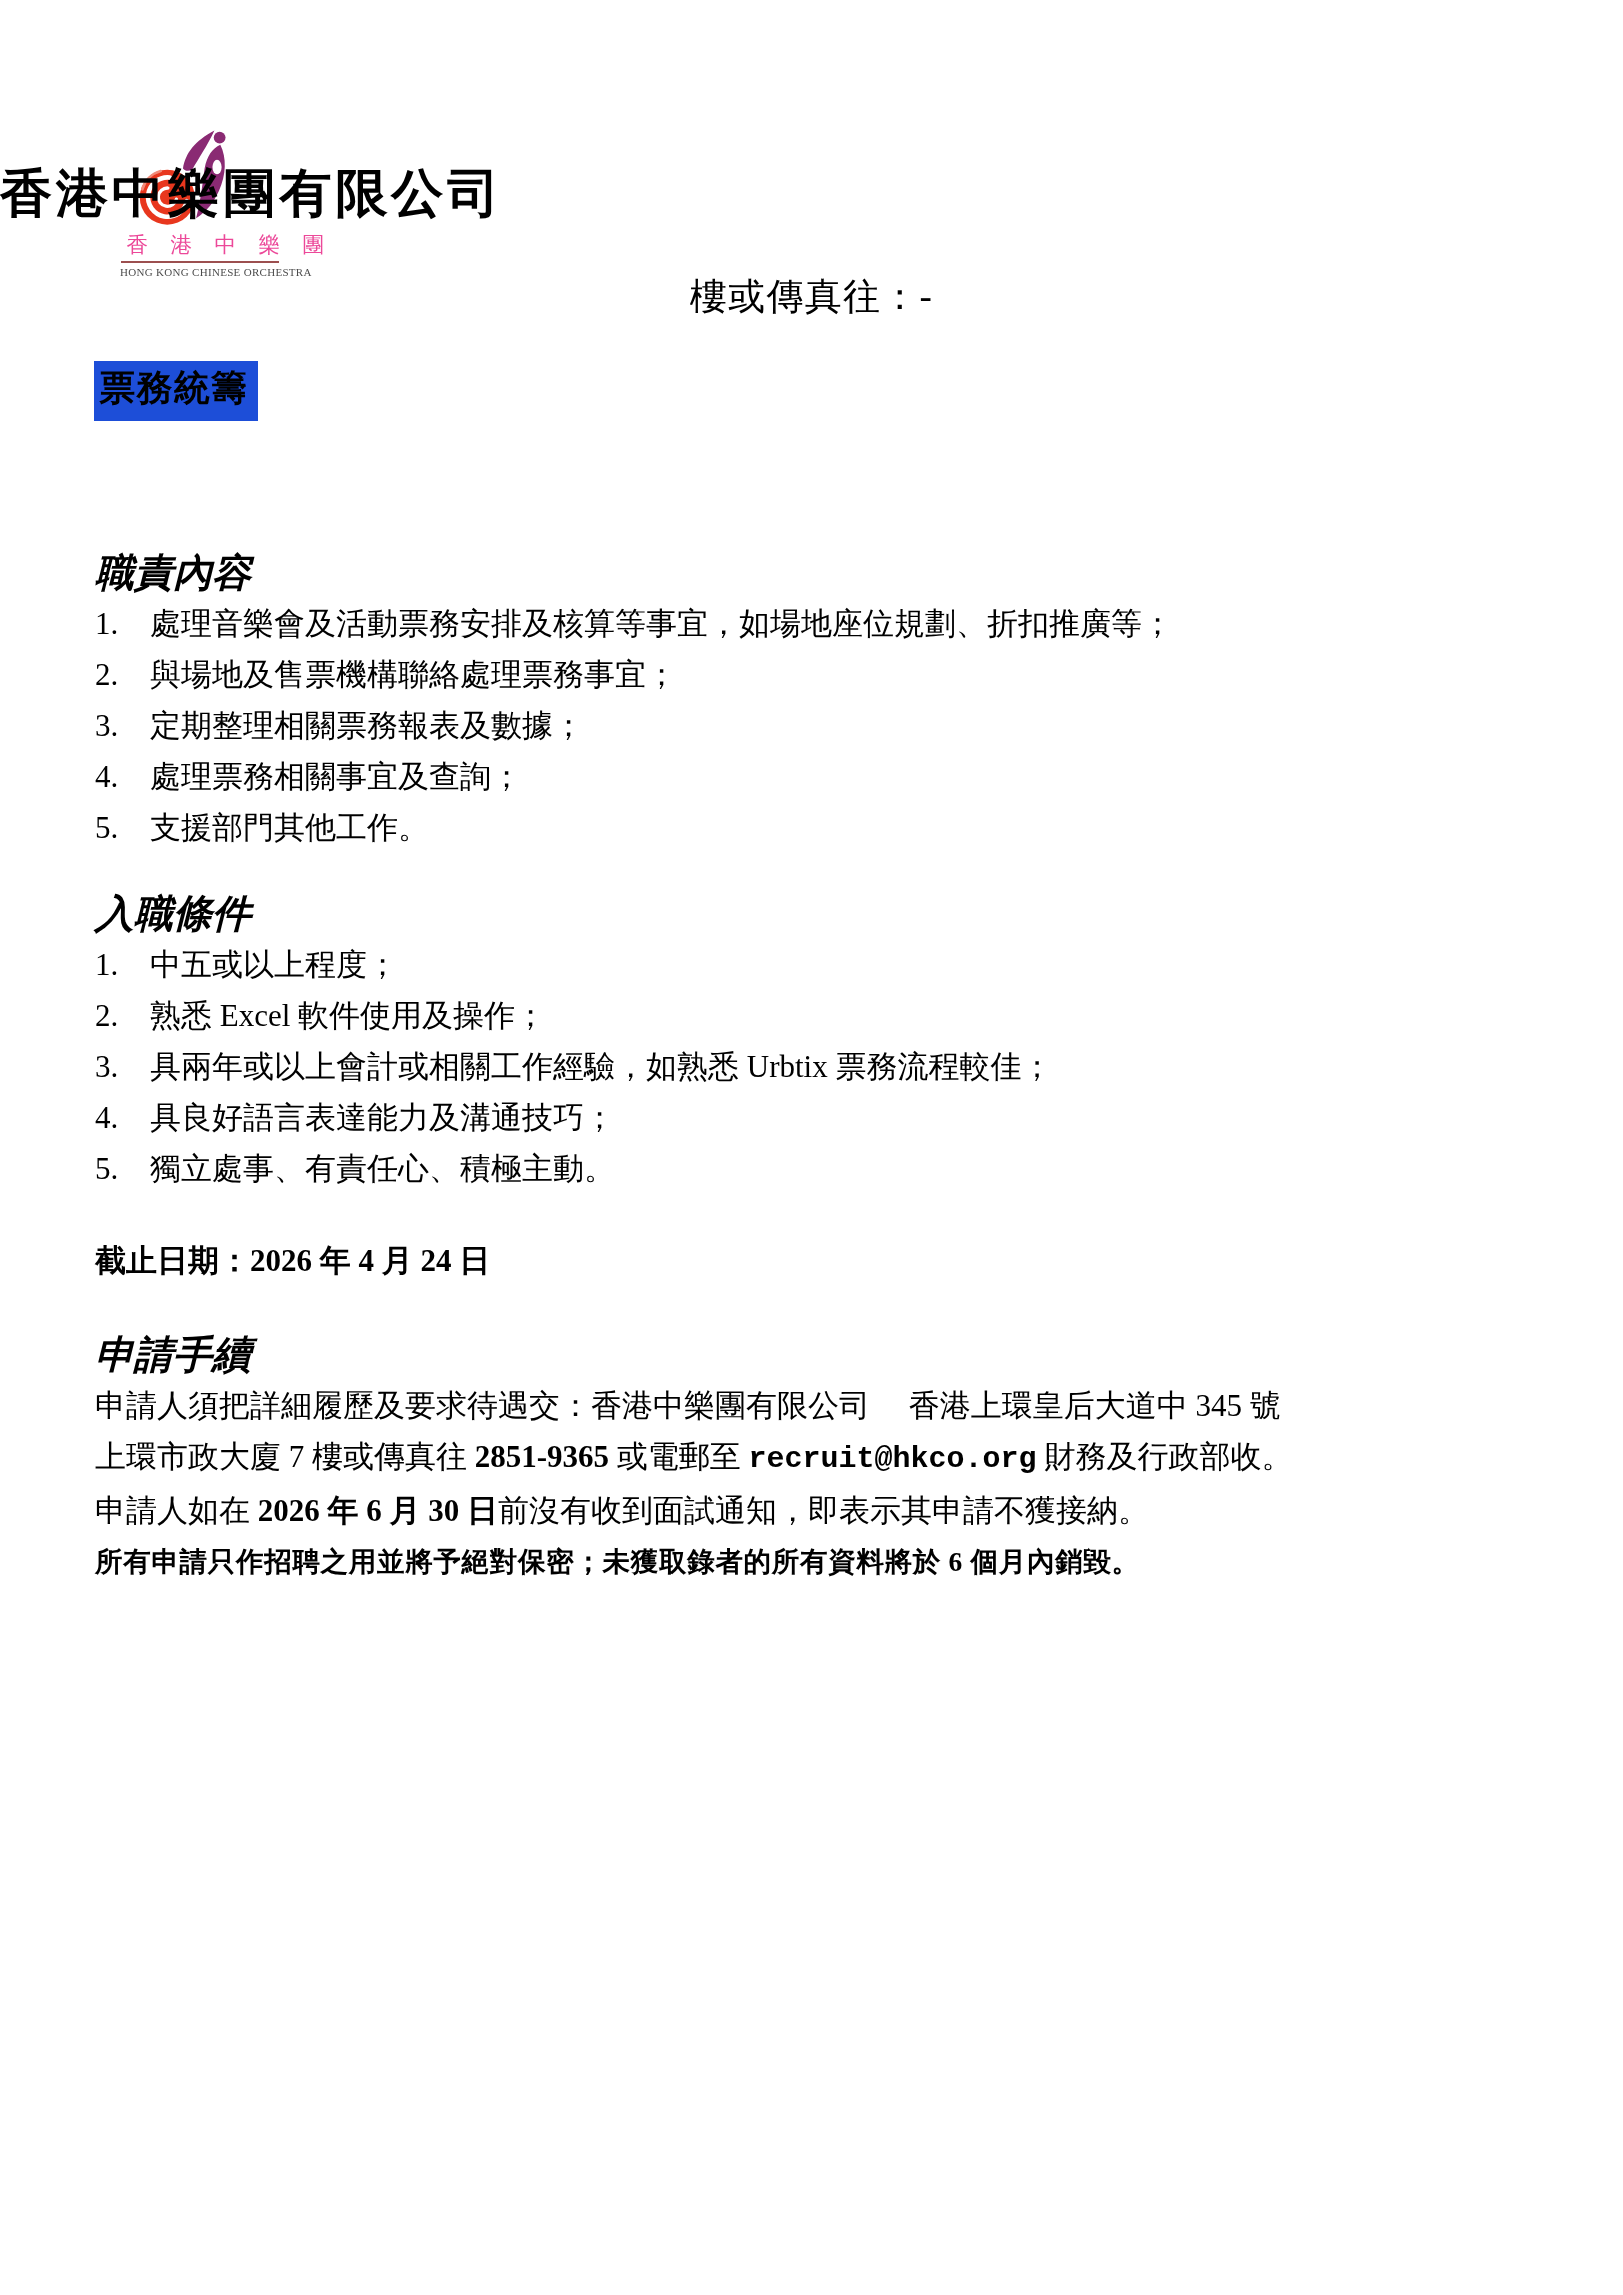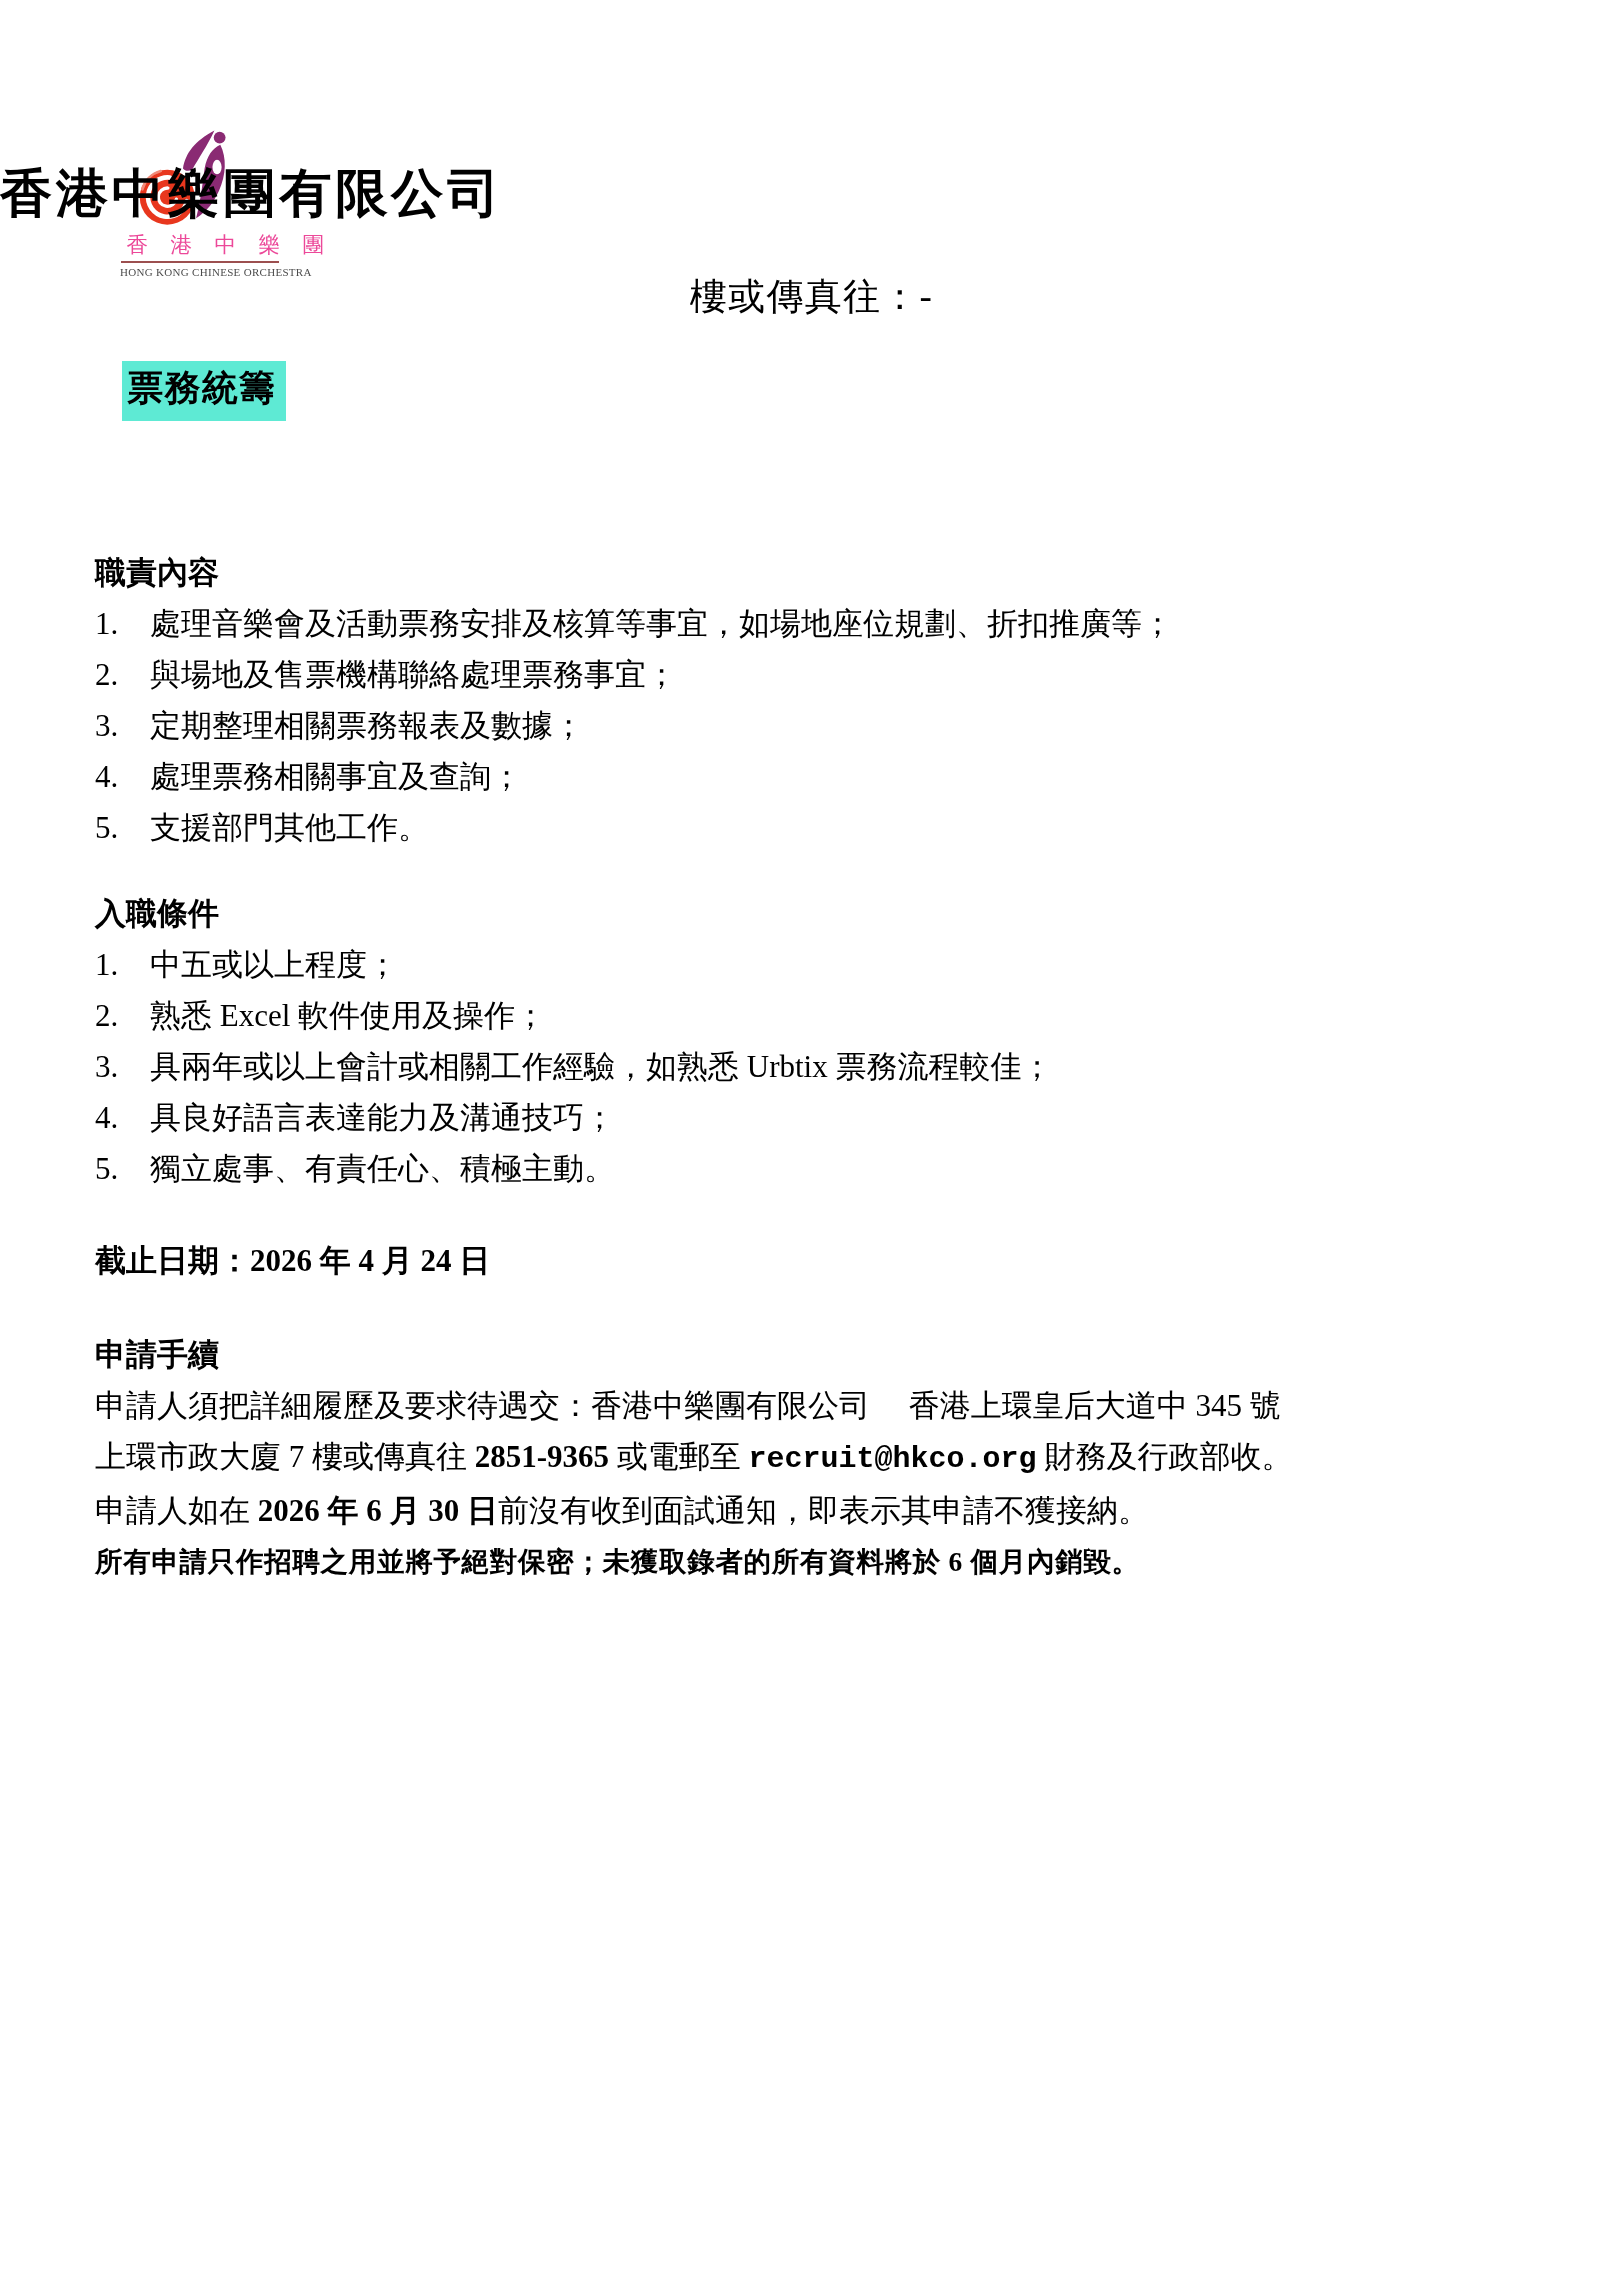--- a/index.html
+++ b/index.html
@@ -28,29 +28,28 @@
   }
   .doc-subtitle{
     position:absolute;top:272px;left:0;width:100%;
     text-align:center;font-size:37px;letter-spacing:1.3px;
   }
 
   
   .job-title{
     position:absolute;top:361px;left:94px;
     font-size:36px;font-weight:bold;
-    background:#5eead4;
+    background:#1d4ed8;
     padding:3.3px 9.2px 7.9px 5.2px;
     letter-spacing:1.3px;
-    margin-left:28px;
   }
 
   
   .section{position:absolute;left:95px;right:85px;font-size:31px;line-height:51px;}
-  .sec-heading{font-weight:bold;font-size:31px;line-height:51px;}
+  .sec-heading{font-weight:bold;font-size:39px;line-height:51px;font-style:italic;}
   #duties{top:547px;}
   #requirements{top:888px;}
   #deadline{top:1235px;font-weight:bold;}
   #procedure{top:1329px;}
 
   .list-row{display:flex;}
   .list-row .num{flex:none;width:55px;}
   .list-row .txt{flex:1;}
 
   .para-line{line-height:51px;}

